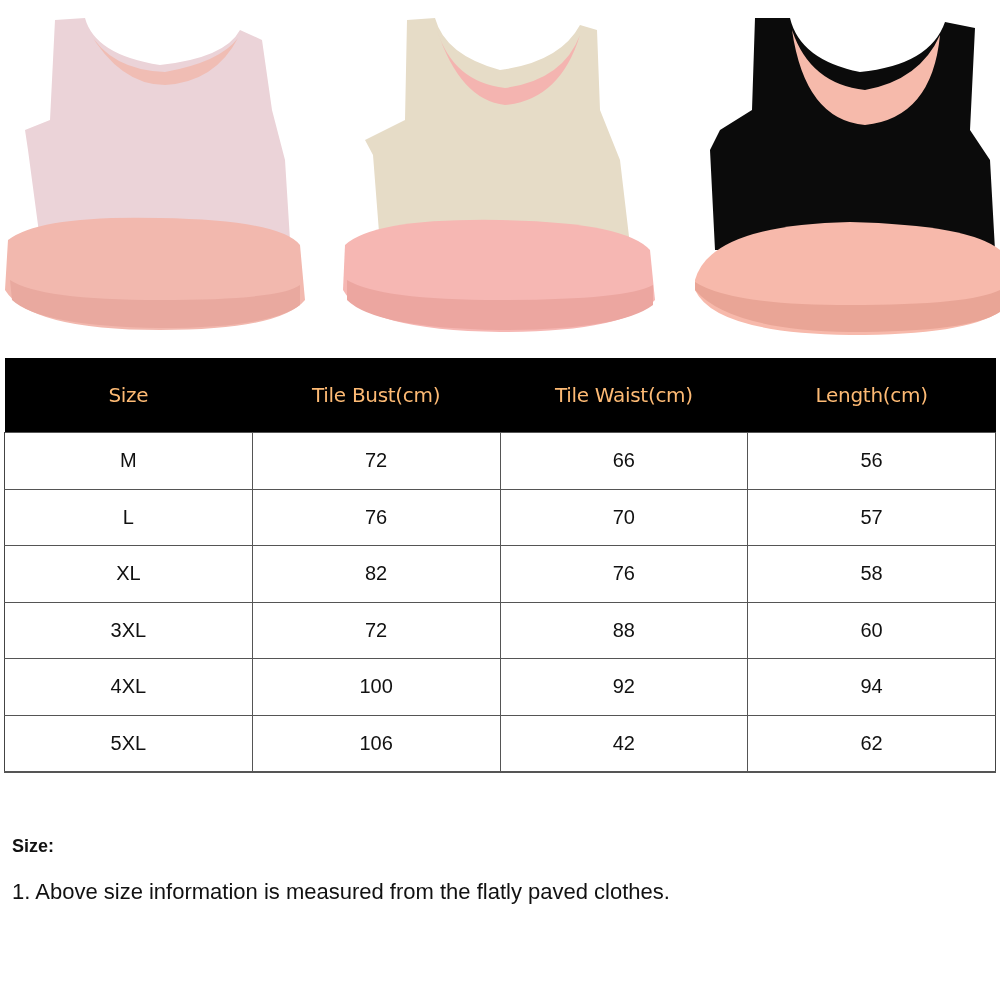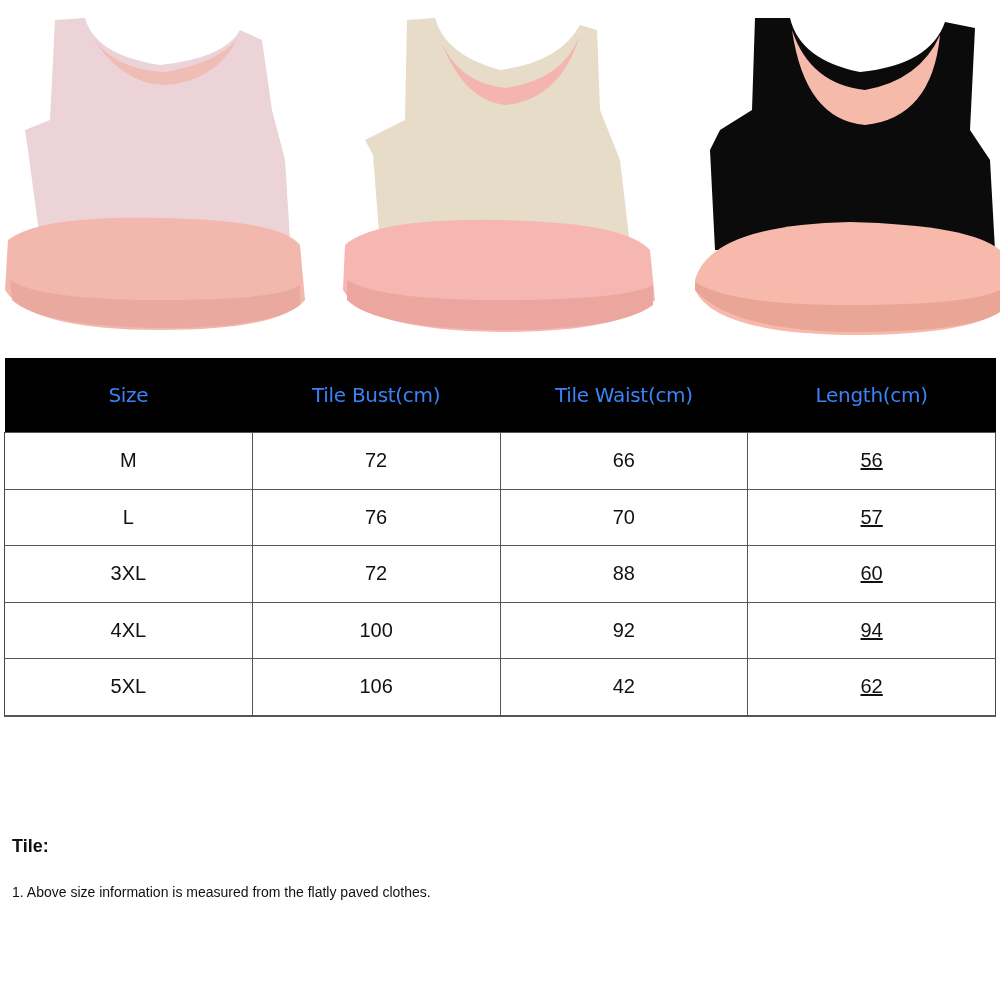--- a/index.html
+++ b/index.html
@@ -9,35 +9,35 @@
     }
     .photos { position: absolute; left: 0; top: 0; width: 1000px; height: 355px; }
     .tank { position: absolute; top: 0; width: 330px; height: 355px; }
     .tank svg { width: 100%; height: 100%; display: block; }
 
     .size-table {
       position: absolute; left: 4px; top: 358px; width: 992px;
       border-collapse: collapse; table-layout: fixed;
     }
     .size-table th {
-      background: #000; color: #3b82f6; font-weight: normal; font-size: 20px;
+      background: #000; color: #fdba74; font-weight: normal; font-size: 20px;
       height: 74px; padding: 0; text-align: center;
       font-family: "DejaVu Sans", sans-serif; letter-spacing: -0.3px;
     }
     .size-table td {
       height: 55.5px; padding: 0; text-align: center; font-size: 20px; color: #111;
       border: 1px solid #555; background: #fff;
     }
     .size-table tr td:first-child { border-left: 1.5px solid #444; }
-    .size-table tr td:last-child { border-right: 1.5px solid #444; text-decoration: underline; }
+    .size-table tr td:last-child { border-right: 1.5px solid #444; }
     .size-table tbody tr:last-child td { border-bottom: 2px solid #555; margin-left: 19px; }
 
     .notes { position: absolute; left: 12px; top: 834px; width: 980px; }
     .notes-title { font-weight: bold; font-size: 18px; margin: 0 0 22px 0; height: 24px; line-height: 24px; }
-    .note { font-size: 14px; line-height: 24px; height: 24px; margin: 0 0 20px 0; white-space: nowrap; }
+    .note { font-size: 22px; line-height: 24px; height: 24px; margin: 0 0 20px 0; white-space: nowrap; }
   </style>
 </head>
 <body>
 
 <div class="photos">
 
   <div class="tank" style="left:0px;">
     <svg viewBox="0 0 330 355">
       <path d="M55 20 L85 18 Q95 55 160 65 Q225 58 240 30 L262 40 L272 110 L285 160 L290 240 L40 240 L28 150 L25 130 L50 120 Z" fill="#EBD3D8"></path>
       <path d="M88 30 Q120 85 165 85 Q215 82 238 38 Q220 62 165 72 Q110 70 88 30 Z" fill="#F0BDB4"></path>
@@ -81,20 +81,26 @@
       <td>66</td>
       <td>56</td>
     </tr>
     <tr>
       <td>L</td>
       <td>76</td>
       <td>70</td>
       <td>57</td>
     </tr>
     <tr>
+      <td>XL</td>
+      <td>82</td>
+      <td>76</td>
+      <td>58</td>
+    </tr>
+    <tr>
       <td>3XL</td>
       <td>72</td>
       <td>88</td>
       <td>60</td>
     </tr>
     <tr>
       <td>4XL</td>
       <td>100</td>
       <td>92</td>
       <td>94</td>
@@ -102,15 +108,15 @@
     <tr>
       <td>5XL</td>
       <td>106</td>
       <td>42</td>
       <td>62</td>
     </tr>
   </tbody>
 </table>
 
 <div class="notes">
-  <div class="notes-title">Tile:</div>
+  <div class="notes-title">Size:</div>
   <div class="note">1. Above size information is measured from the flatly paved clothes.</div>
 </div>
 
 </body></html>

